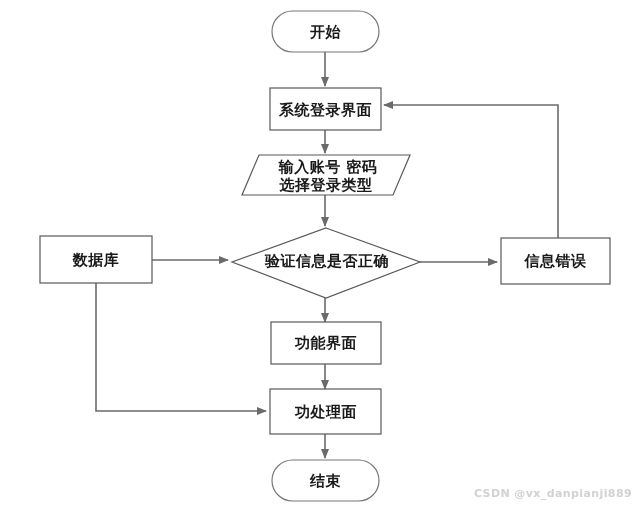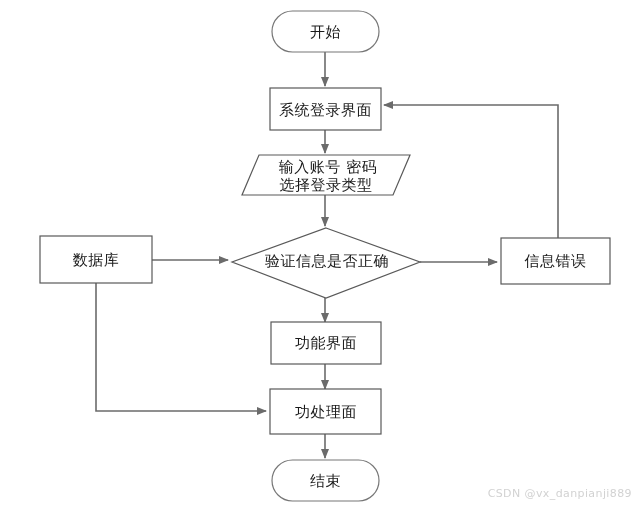--- a/index.html
+++ b/index.html
@@ -7,20 +7,21 @@
     padding: 0;
     background: #ffffff;
   }
   #canvas {
     position: relative;
     width: 640px;
     height: 510px;
     background: #ffffff;
     font-family: "DejaVu Sans", "Liberation Sans", sans-serif;
     overflow: hidden;
+    font-weight: bold;
   }
   svg#flow {
     position: absolute;
     top: 0;
     left: 0;
     width: 640px;
     height: 510px;
   }
   .shape-stroke {
     fill: #ffffff;

